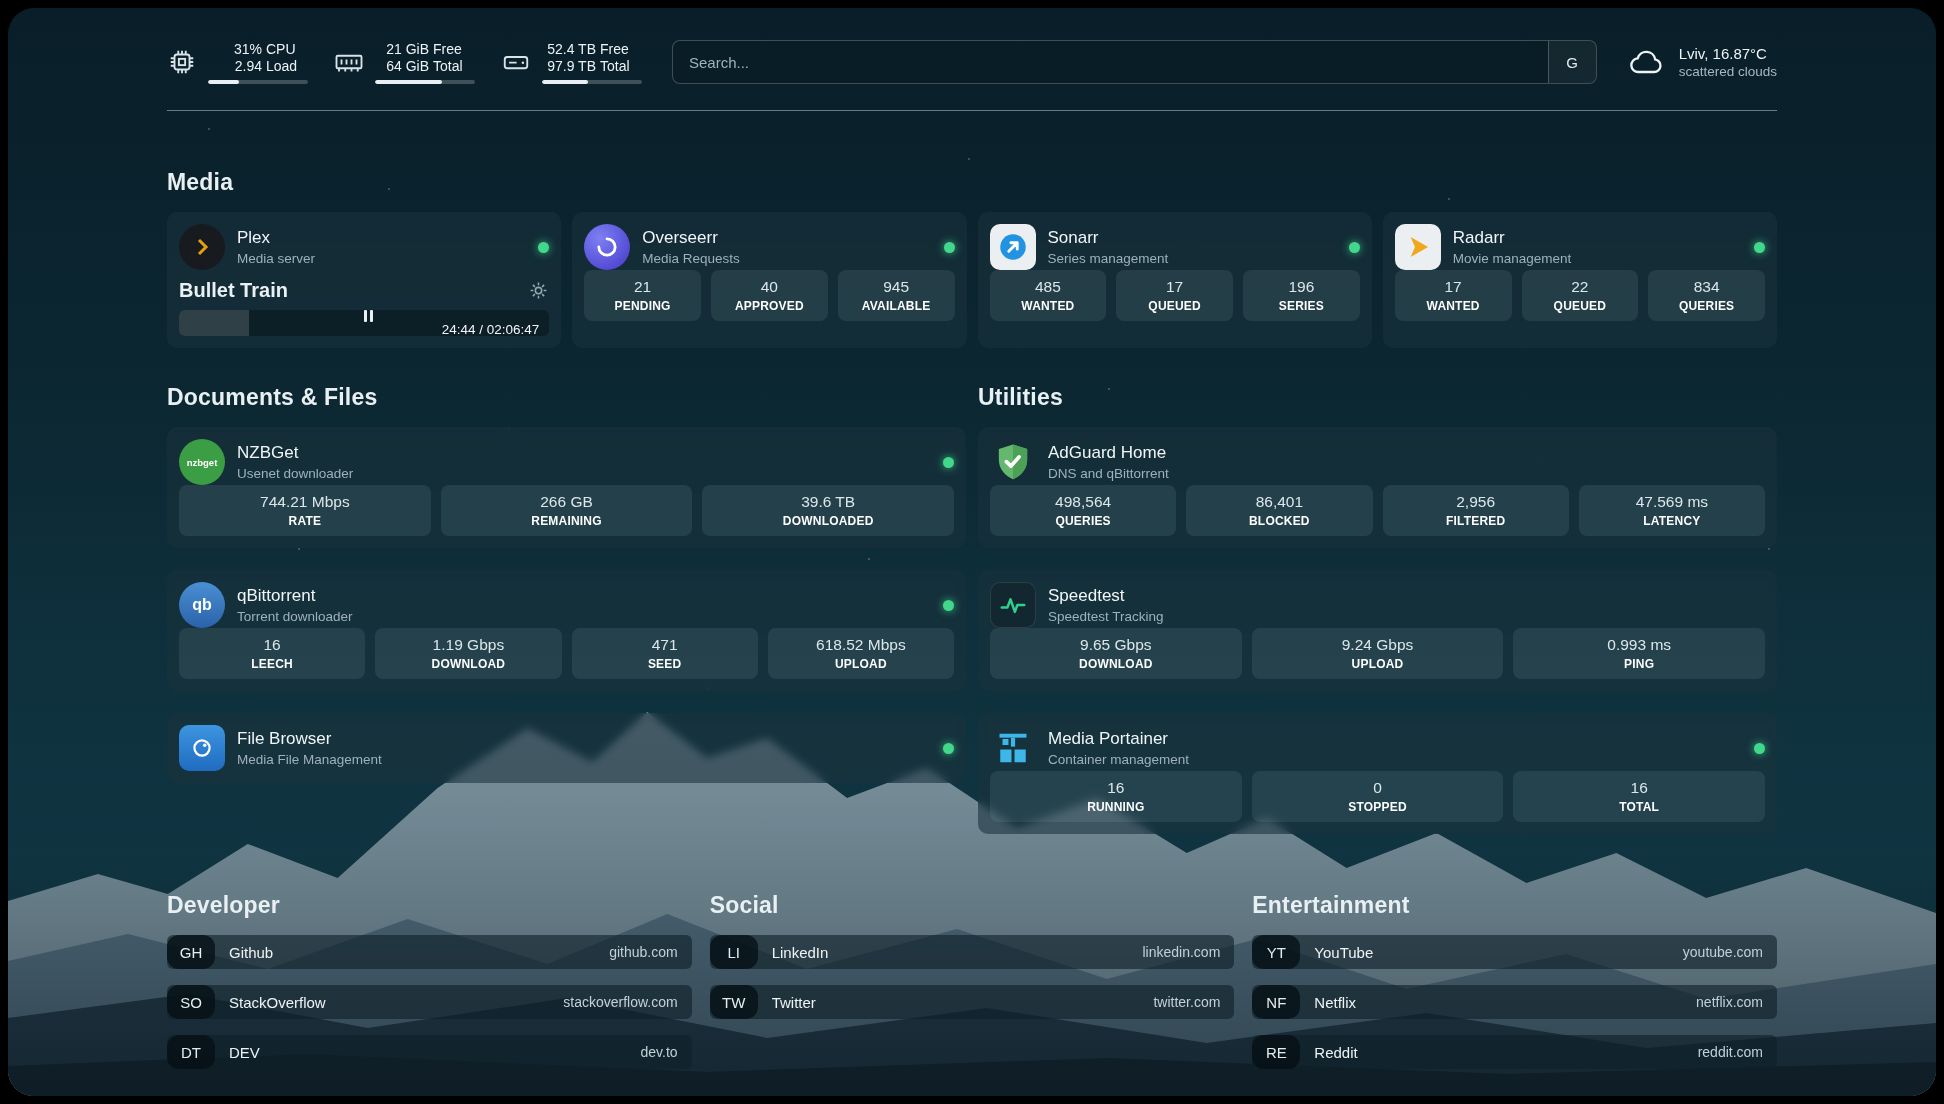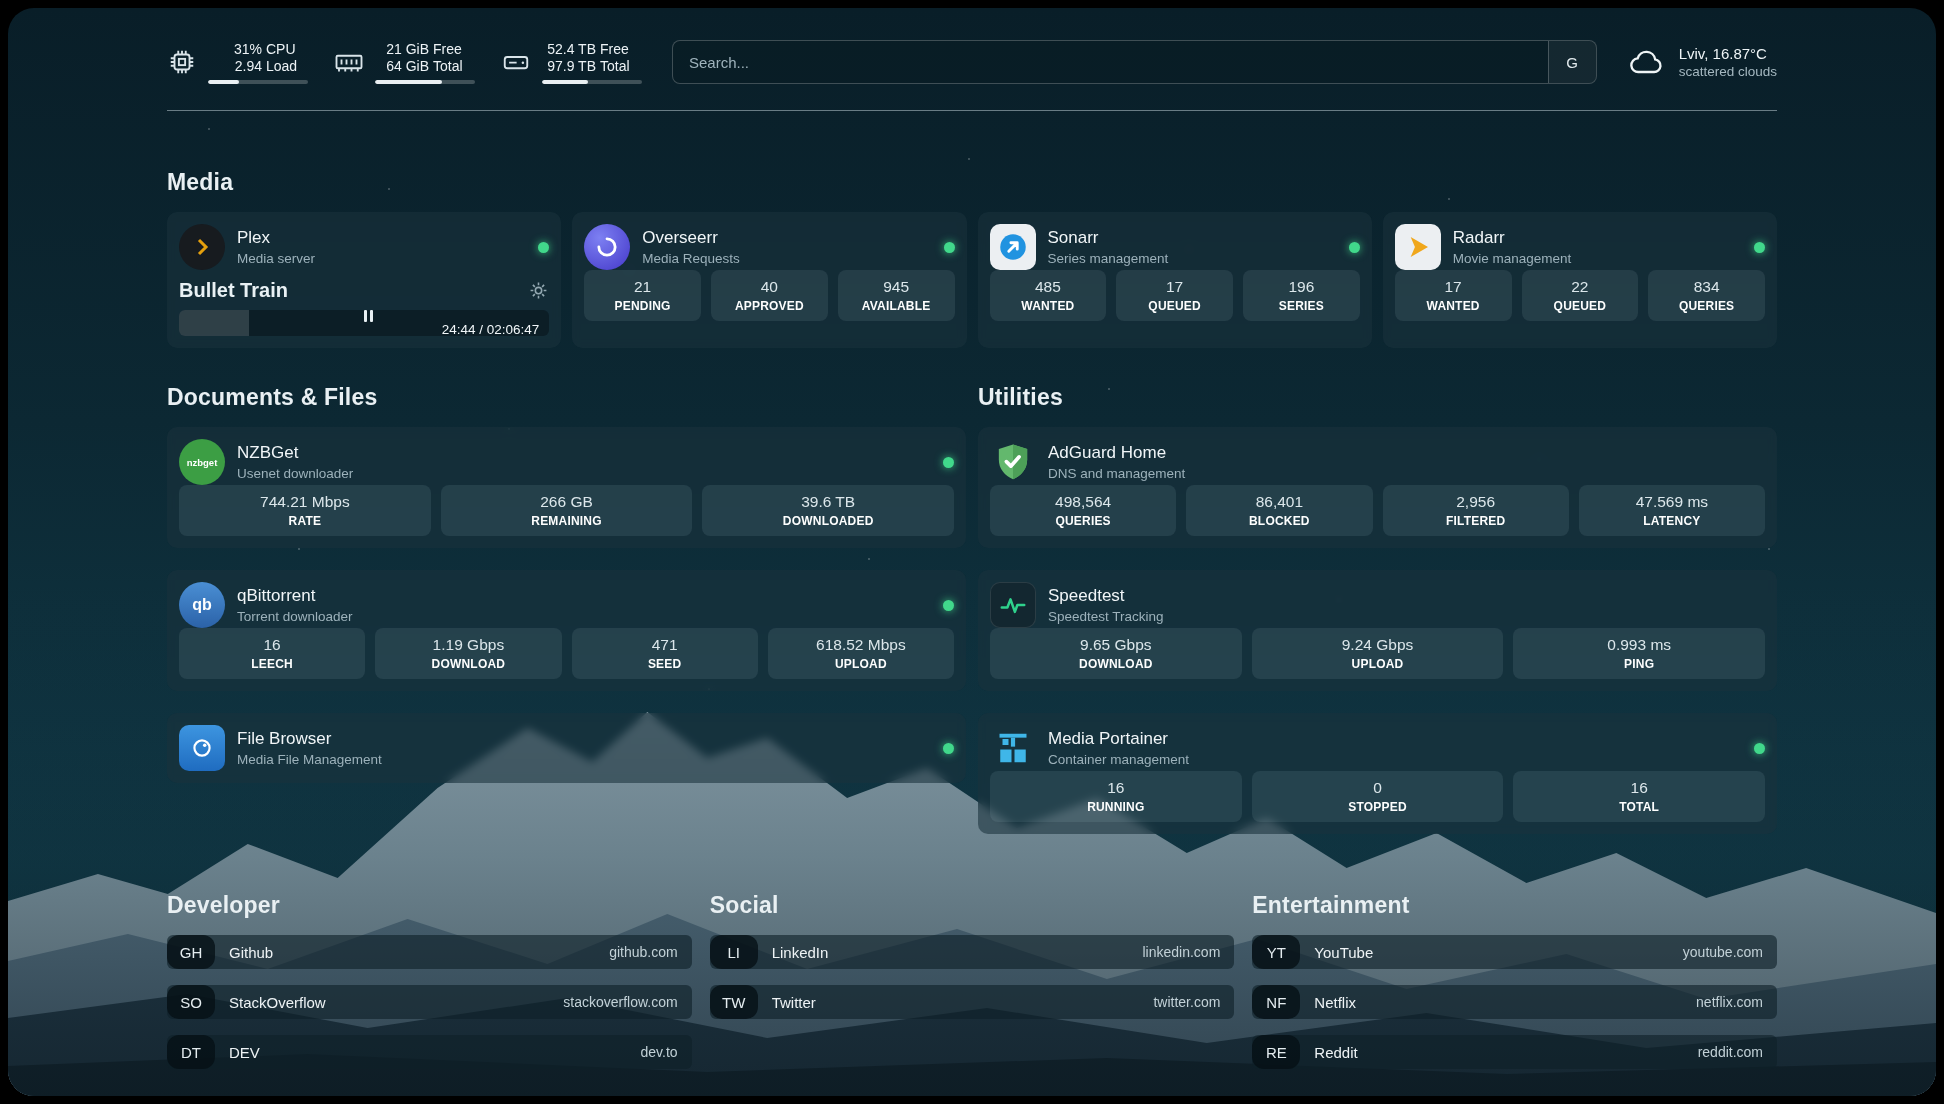--- a/index.html
+++ b/index.html
@@ -421,21 +421,21 @@
             <div class="card-head">
               <span class="app-icon">
                 <svg viewBox="0 0 24 24" width="40" height="40">
                   <path d="M12 1.5l8.5 2.7v6.3c0 5.8-3.6 9.6-8.5 11.9-4.9-2.3-8.5-6.1-8.5-11.9V4.2z" fill="#63b86d"></path>
                   <path d="M12 1.5l8.5 2.7v6.3c0 5.8-3.6 9.6-8.5 11.9V1.5z" fill="#4da058"></path>
                   <path d="M8 11.8l2.7 2.7 5-5.6" stroke="#fff" stroke-width="2.2" fill="none" stroke-linecap="round" stroke-linejoin="round"></path>
                 </svg>
               </span>
               <div>
                 <div class="app-name">AdGuard Home</div>
-                <div class="app-desc">DNS and management</div>
+                <div class="app-desc">DNS and qBittorrent</div>
               </div>
             </div>
             <div class="stats">
               <div class="stat">
                   <div class="stat-val">498,564</div>
                   <div class="stat-lab">QUERIES</div>
                 </div>
               <div class="stat">
                   <div class="stat-val">86,401</div>
                   <div class="stat-lab">BLOCKED</div>

